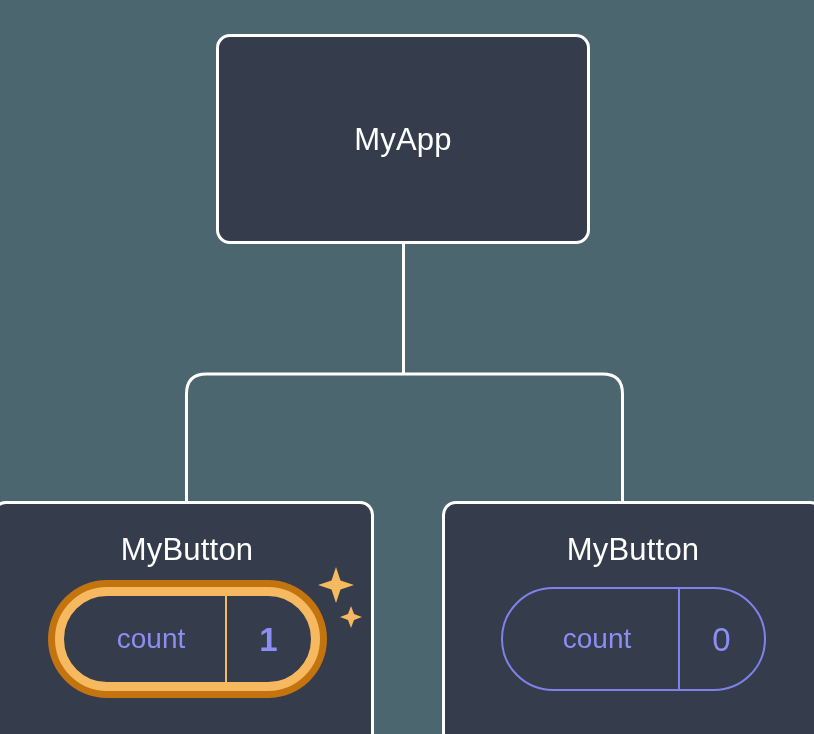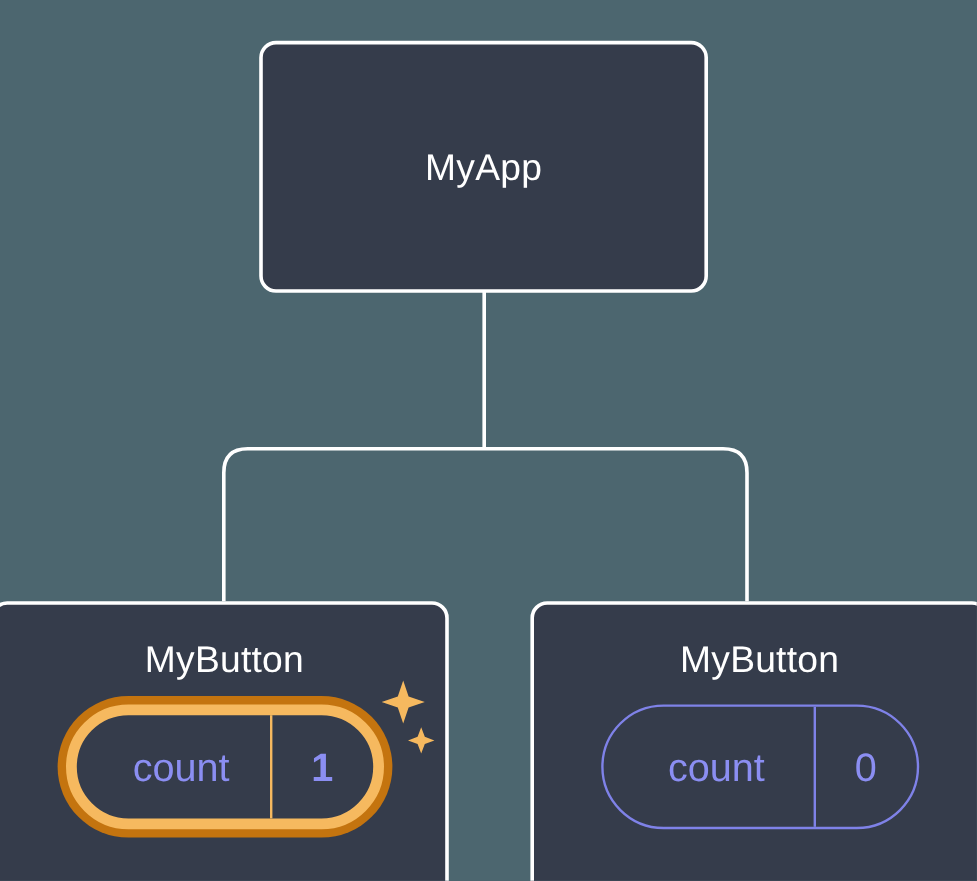--- a/index.html
+++ b/index.html
@@ -99,21 +99,21 @@
   }
 
   .pill-label, .pill-value {
     display: flex;
     align-items: center;
     justify-content: center;
     line-height: 1;
   }
   .pill-label {
     flex: 1 1 auto;
-    font-size: 33px;
+    font-size: 28px;
     color: #8b8ef2;
     padding-left: 14px;
   }
   .pill-value {
     flex: 0 0 84px;
     font-size: 33px;
     color: #8b8ef2;
   }
   .pill-plain .pill-label { color: #8b8ef2; }
   .pill-plain .pill-value { color: #8b8ef2; font-weight: 400; }

